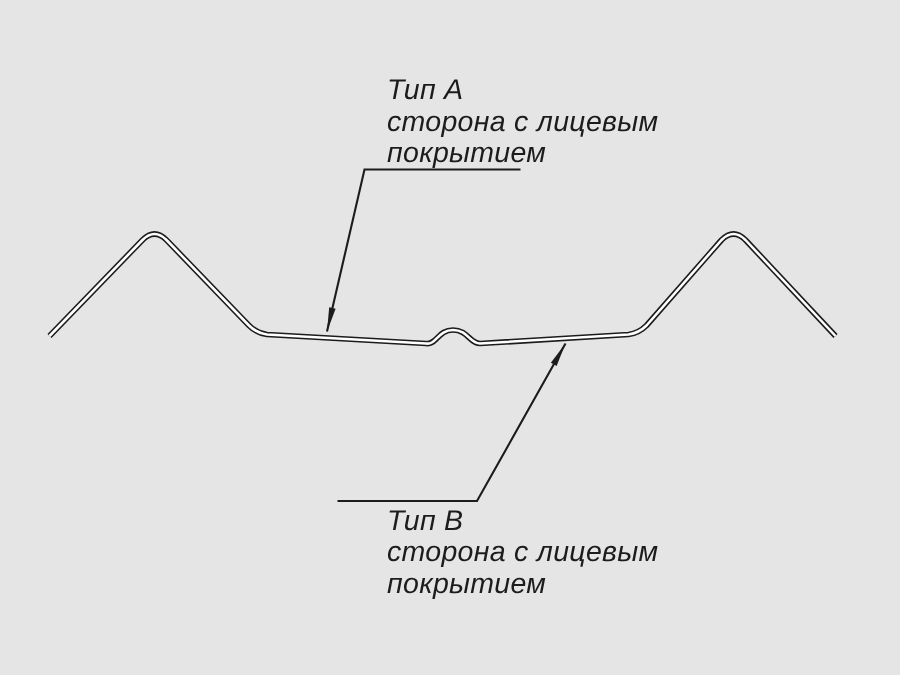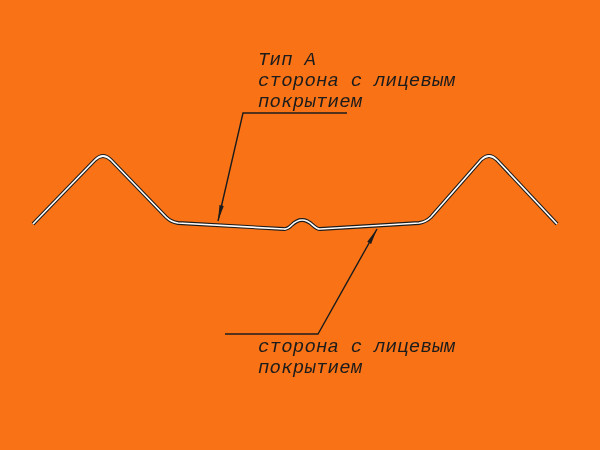--- a/index.html
+++ b/index.html
@@ -4,23 +4,23 @@
 <style>
   html, body {
     margin: 0;
     padding: 0;
     background: #ffffff;
   }
   .stage {
     position: relative;
     width: 600px;
     height: 450px;
-    background: #f97316;
+    background: #e5e5e5;
     overflow: hidden;
-    font-family: Liberation Mono, monospace;
+    font-family: Liberation Sans, sans-serif;
   }
   .drawing {
     position: absolute;
     left: 0;
     top: 0;
   }
   .label {
     position: absolute;
     font-style: italic;
     font-size: 19px;
@@ -56,17 +56,18 @@
     <path d="M 225 334 L 318 334 L 377 229" fill="none" stroke="#1c1c1c" stroke-width="1.4" marker-end="url(#arr)"></path>
   </svg>
 
   <div class="label label-a">
     <div>Тип А</div>
     <div>сторона с лицевым</div>
     <div>покрытием</div>
   </div>
 
   <div class="label label-b">
+    <div>Тип В</div>
     <div>сторона с лицевым</div>
     <div>покрытием</div>
   </div>
 
 </div>
 
 </body></html>

